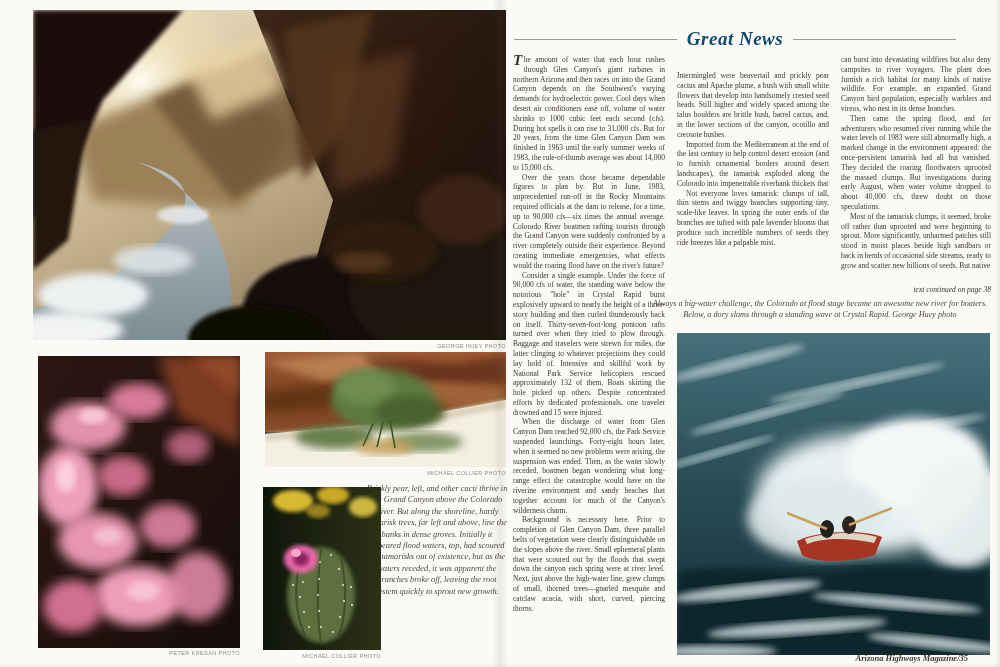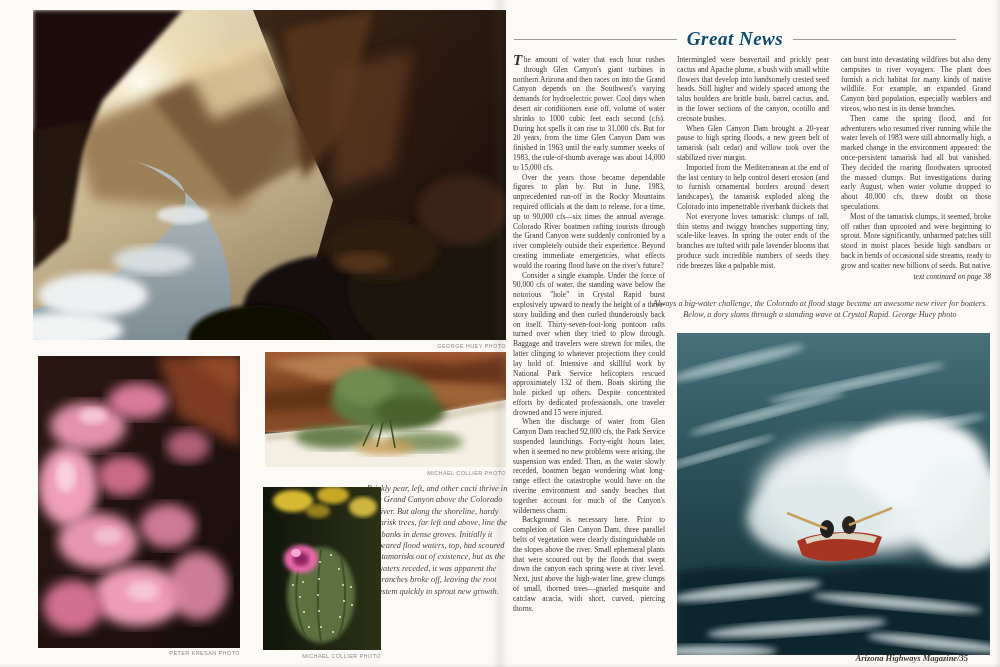--- a/index.html
+++ b/index.html
@@ -34,21 +34,21 @@
     position:absolute;top:55px;width:152px;
     font-size:7.5px;line-height:9.8px;text-align:justify;
   }
   .col p{margin:0;text-indent:9px;}
   .col p.first{text-indent:0;}
   .dropcap{
     float:left;font-style:italic;font-weight:bold;font-size:15px;
     line-height:11px;margin-right:1.5px;color:#33302a;
   }
   .continued{
-    text-align:right;font-style:italic;margin-top:1px;
+    text-align:right;font-style:italic;margin-top:14px;
   }
   
   .caption{
     position:absolute;font-style:italic;color:#4b473f;text-align:center;
   }
   .caption.left-cap{left:366px;top:483px;width:142px;font-size:8.4px;line-height:11.4px;}
   .caption.right-cap{left:652px;top:299px;width:336px;font-size:8.2px;line-height:10.6px;}
   
   .footer{
     position:absolute;top:653px;font-style:italic;font-size:8.5px;color:#3c382f;
@@ -273,23 +273,22 @@
 </div>
 
 <div class="col" style="left:513px;">
   <p class="first"><span class="dropcap">T</span><span>he amount of water that each hour rushes through Glen Canyon's giant turbines in northern Arizona and then races on into the Grand Canyon depends on the Southwest's varying demands for hydroelectric power. Cool days when desert air conditioners ease off, volume of water shrinks to 1000 cubic feet each second (cfs). During hot spells it can rise to 31,000 cfs. But for 20 years, from the time Glen Canyon Dam was finished in 1963 until the early summer weeks of 1983, the rule-of-thumb average was about 14,000 to 15,000 cfs.</span></p>
   <p>Over the years those became dependable figures to plan by. But in June, 1983, unprecedented run-off in the Rocky Mountains required officials at the dam to release, for a time, up to 90,000 cfs—six times the annual average. Colorado River boatmen rafting tourists through the Grand Canyon were suddenly confronted by a river completely outside their experience. Beyond creating immediate emergencies, what effects would the roaring flood have on the river's future?</p>
   <p>Consider a single example. Under the force of 90,000 cfs of water, the standing wave below the notorious "hole" in Crystal Rapid burst explosively upward to nearly the height of a three-story building and then curled thunderously back on itself. Thirty-seven-foot-long pontoon rafts turned over when they tried to plow through. Baggage and travelers were strewn for miles, the latter clinging to whatever projections they could lay hold of. Intensive and skillful work by National Park Service helicopters rescued approximately 132 of them. Boats skirting the hole picked up others. Despite concentrated efforts by dedicated professionals, one traveler drowned and 15 were injured.</p>
   <p>When the discharge of water from Glen Canyon Dam reached 92,000 cfs, the Park Service suspended launchings. Forty-eight hours later, when it seemed no new problems were arising, the suspension was ended. Then, as the water slowly receded, boatmen began wondering what long-range effect the catastrophe would have on the riverine environment and sandy beaches that together account for much of the Canyon's wilderness charm.</p>
   <p>Background is necessary here. Prior to completion of Glen Canyon Dam, three parallel belts of vegetation were clearly distinguishable on the slopes above the river. Small ephemeral plants that were scoured out by the floods that swept down the canyon each spring were at river level. Next, just above the high-water line, grew clumps of small, thorned trees—gnarled mesquite and catclaw acacia, with short, curved, piercing thorns.</p>
 </div>
 
-<div class="col" style="left:677px;">
+<div class="col" style="left:677px;margin-top:16px;">
   <p class="first">Intermingled were beavertail and prickly pear cactus and Apache plume, a bush with small white flowers that develop into handsomely crested seed heads. Still higher and widely spaced among the talus boulders are brittle bush, barrel cactus, and, in the lower sections of the canyon, ocotillo and creosote bushes.</p>
-  <p>When Glen Canyon Dam brought a 20-year pause to high spring floods, a new green belt of tamarisk (salt cedar) and willow took over the stabilized river margin.</p>
   <p>Imported from the Mediterranean at the end of the last century to help control desert erosion (and to furnish ornamental borders around desert landscapes), the tamarisk exploded along the Colorado into impenetrable riverbank thickets that</p>
   <p>Not everyone loves tamarisk: clumps of tall, thin stems and twiggy branches supporting tiny, scale-like leaves. In spring the outer ends of the branches are tufted with pale lavender blooms that produce such incredible numbers of seeds they ride breezes like a palpable mist.</p>
 </div>
 
 <div class="col" style="left:841px;width:150px;">
   <p class="first">can burst into devastating wildfires but also deny campsites to river voyagers. The plant does furnish a rich habitat for many kinds of native wildlife. For example, an expanded Grand Canyon bird population, especially warblers and vireos, who nest in its dense branches.</p>
   <p>Then came the spring flood, and for adventurers who resumed river running while the water levels of 1983 were still abnormally high, a marked change in the environment appeared: the once-persistent tamarisk had all but vanished. They decided the roaring floodwaters uprooted the massed clumps. But investigations during early August, when water volume dropped to about 40,000 cfs, threw doubt on those speculations.</p>
   <p>Most of the tamarisk clumps, it seemed, broke off rather than uprooted and were beginning to sprout. More significantly, unharmed patches still stood in moist places beside high sandbars or back in bends of occasional side streams, ready to grow and scatter new billions of seeds. But native</p>
   <div class="continued">text continued on page 38</div>
 </div>

